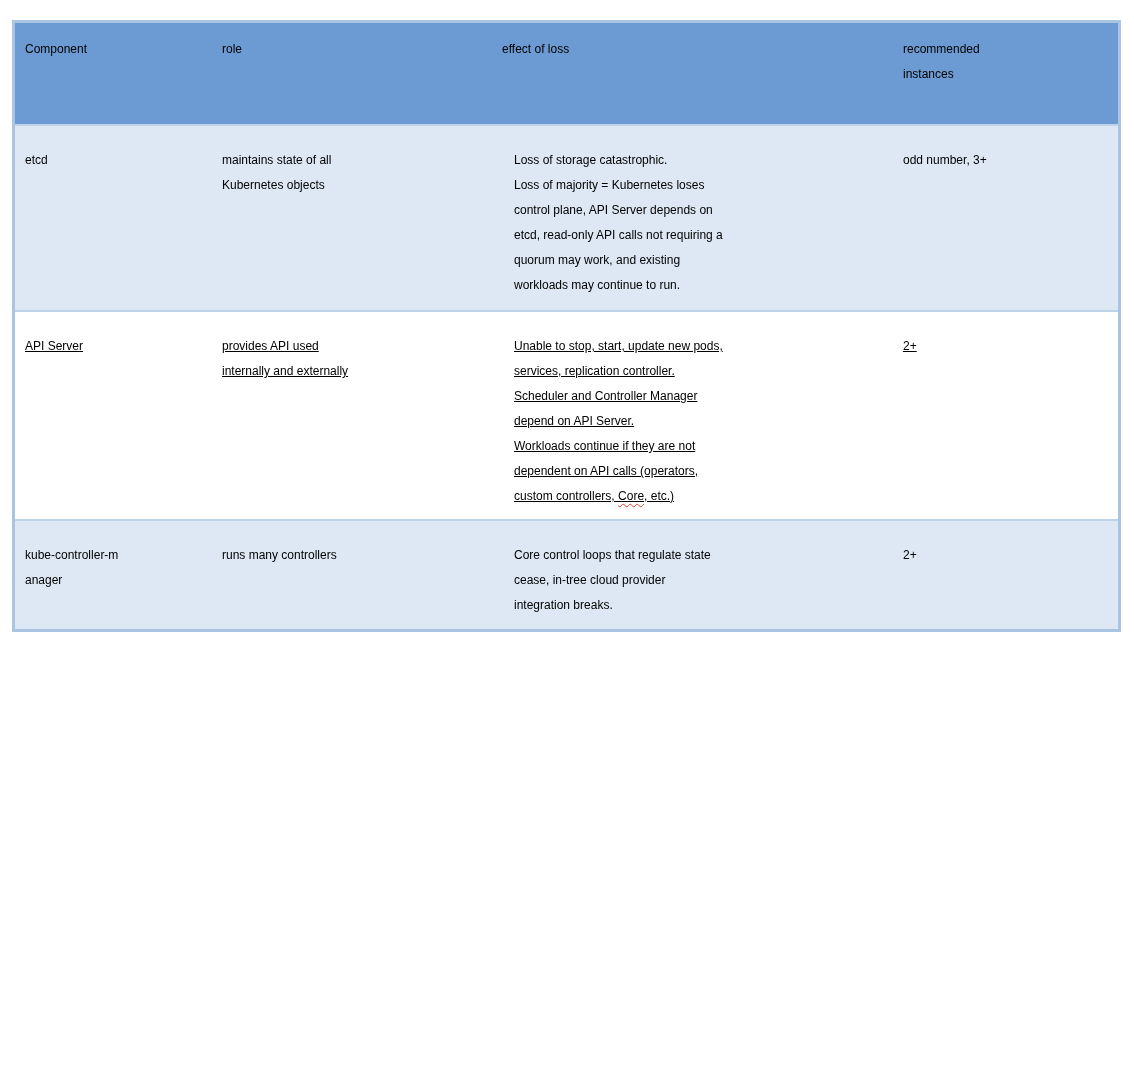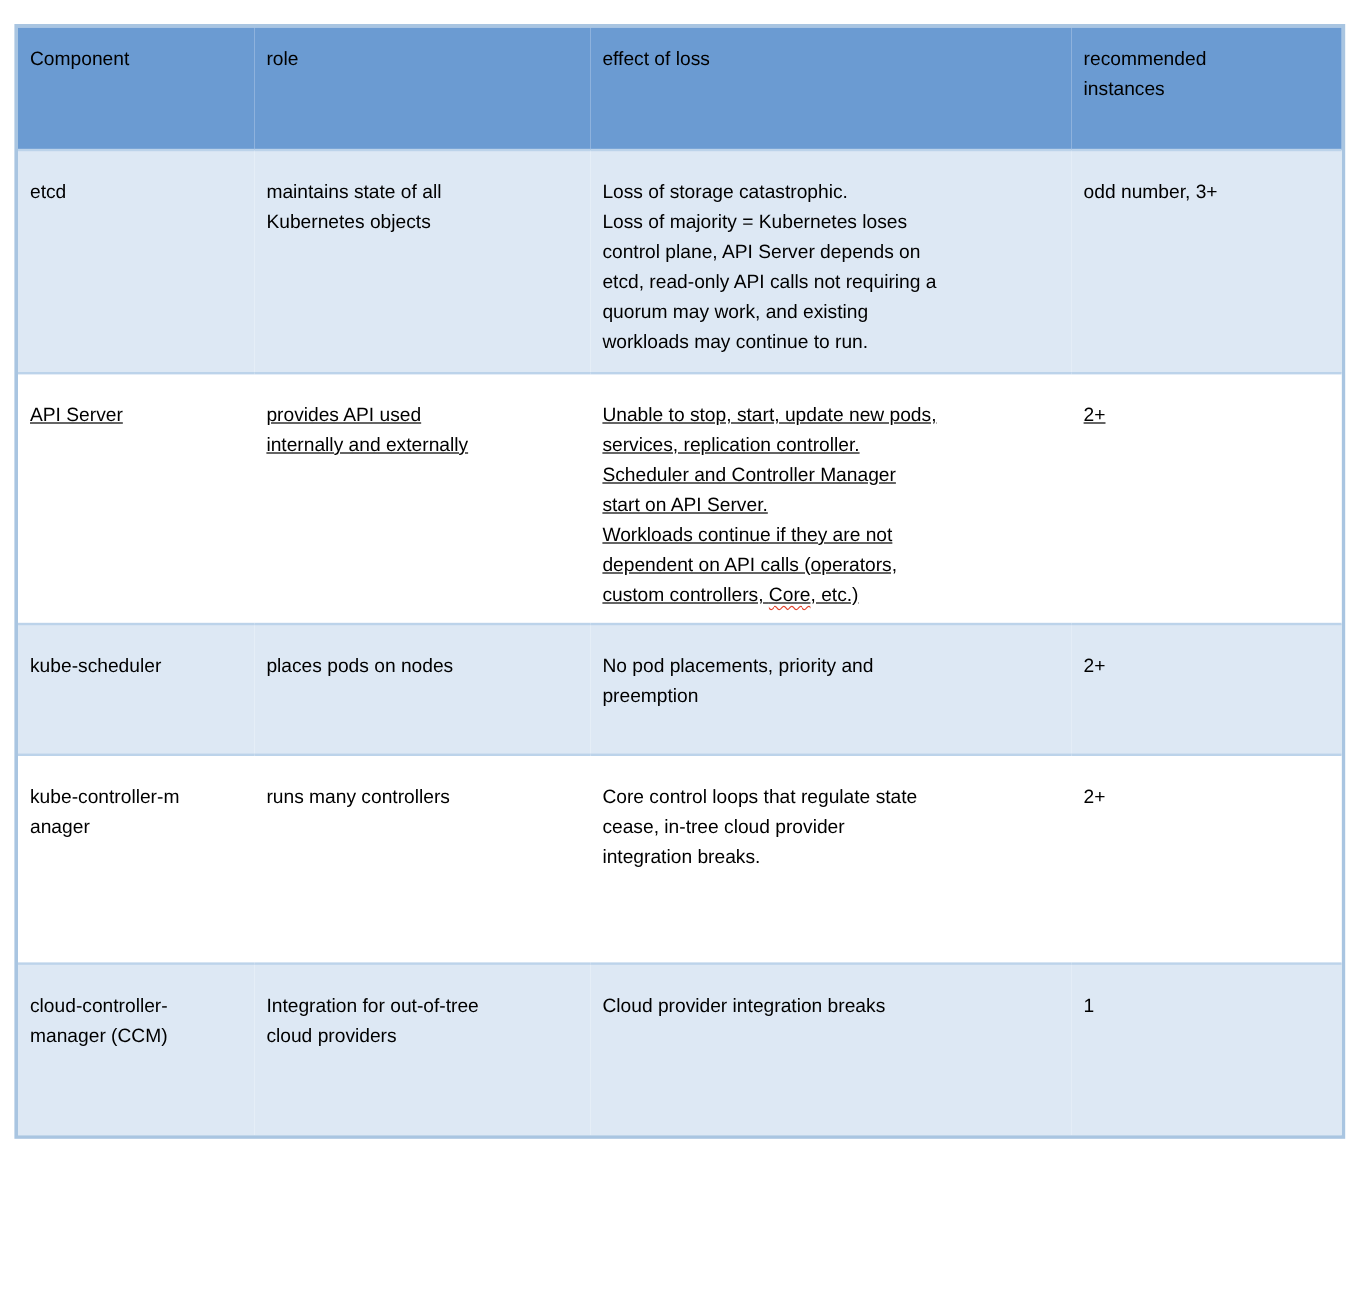--- a/index.html
+++ b/index.html
@@ -26,21 +26,21 @@
     left: 12px;
     top: 20px;
     width: 1109px;
     border: 3px solid var(--border);
     background: var(--row-bg);
   }
   table.k8s-table {
     border-collapse: collapse;
     table-layout: fixed;
     width: 100%;
-    font-size: 16px;
+    font-size: 12px;
     line-height: 25px;
   }
   col.c1 { width: 197px; }
   col.c2 { width: 280px; }
   col.c3 { width: 401px; }
   col.c4 { width: auto; }
   th, td {
     vertical-align: top;
     text-align: left;
     font-weight: normal;
@@ -59,21 +59,21 @@
   tbody tr:nth-child(5) { height: 143px; }
   tbody tr:nth-child(6) { height: 152px; }
   .squiggle {
     text-decoration: underline;
     text-decoration-style: wavy;
     text-decoration-color: var(--squiggle);
     text-decoration-thickness: 1px;
     text-underline-offset: 3px;
     text-decoration-skip-ink: none;
   }
-  .effect-par { white-space: pre-line; }
+  .effect-par { white-space: pre-line; margin-left: 12px; }
 </style>
 </head>
 <body>
 
 <div class="table-wrap">
   <table class="k8s-table">
     <colgroup>
       <col class="c1">
         <col class="c2">
         <col class="c3">
@@ -99,44 +99,29 @@
 quorum may work, and existing
 workloads may continue to run.</div></td>
           <td>odd number, 3+</td>
         </tr>
         <tr>
           <td>API Server</td>
           <td>provides API used
 internally and externally</td>
           <td><div class="effect-par">Unable to stop, start, update new pods,
 services, replication controller.</div><div class="effect-par">Scheduler and Controller Manager
-start on API Server.</div><div class="effect-par">Workloads continue if they are not
+depend on API Server.</div><div class="effect-par">Workloads continue if they are not
 dependent on API calls (operators,
 custom controllers, <span class="squiggle">Core</span>, etc.)</div></td>
-          <td>2+</td>
-        </tr>
-        <tr>
-          <td>kube-scheduler</td>
-          <td>places pods on nodes</td>
-          <td><div class="effect-par">No pod placements, priority and
-preemption</div></td>
           <td>2+</td>
         </tr>
         <tr>
           <td>kube-controller-m
 anager</td>
           <td>runs many controllers</td>
           <td><div class="effect-par">Core control loops that regulate state
 cease, in-tree cloud provider
 integration breaks.</div></td>
           <td>2+</td>
         </tr>
-        <tr>
-          <td>cloud-controller-
-manager (CCM)</td>
-          <td>Integration for out-of-tree
-cloud providers</td>
-          <td><div class="effect-par">Cloud provider integration breaks</div></td>
-          <td>1</td>
-        </tr>
       </tbody>
   </table>
 </div>
 
 </body></html>

